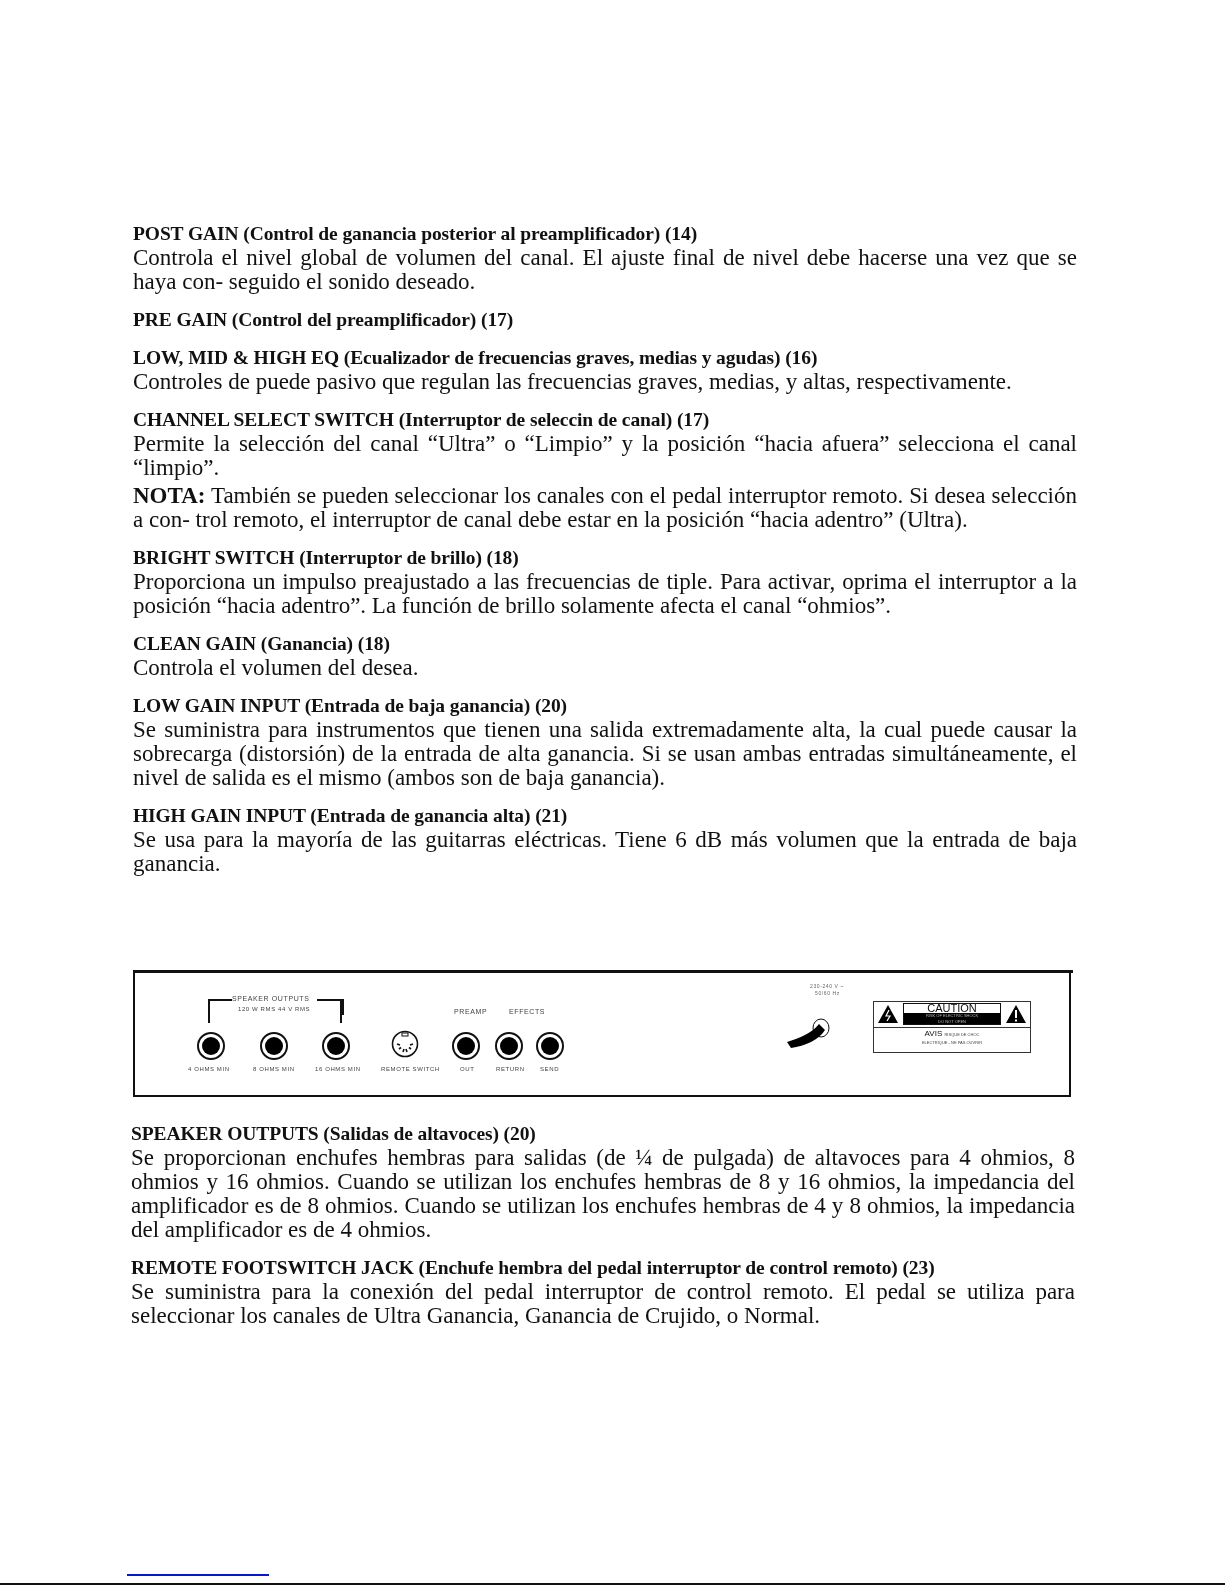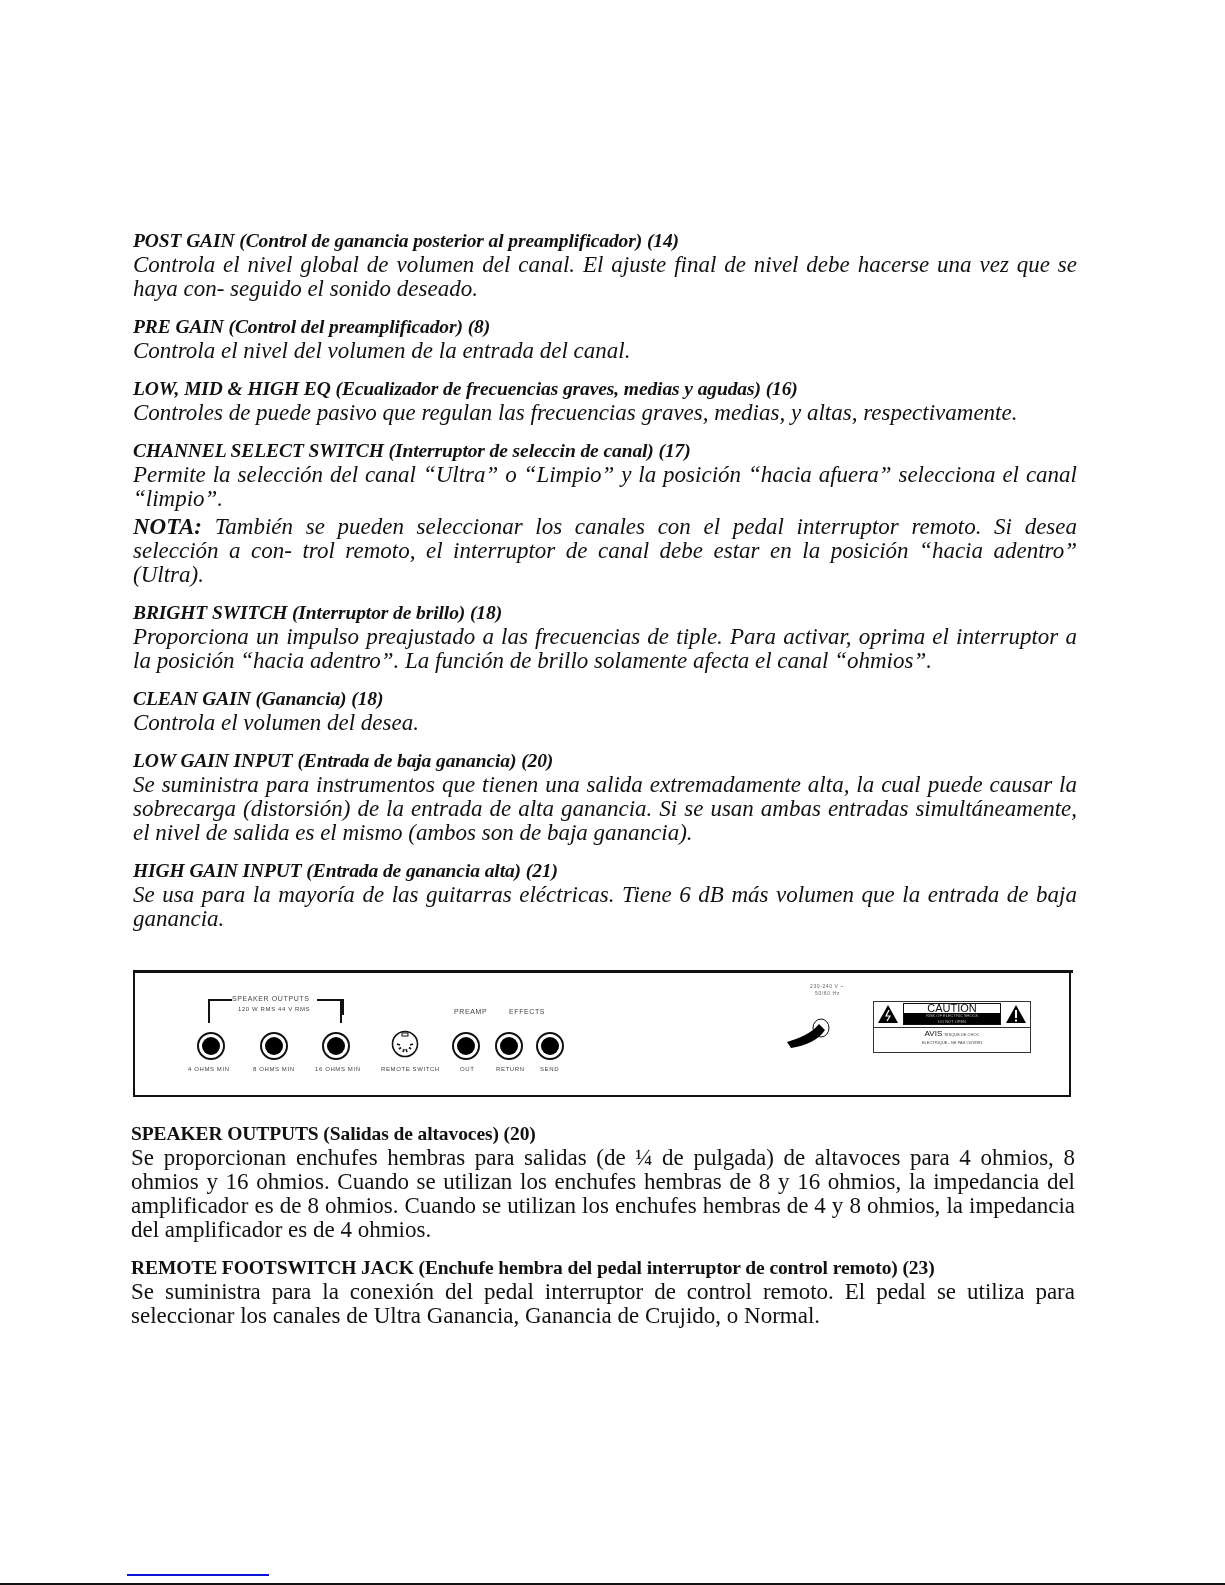--- a/index.html
+++ b/index.html
@@ -53,29 +53,28 @@
     .bottom-rule {
       position: absolute; left: 0; top: 1583px; width: 1225px; height: 2px; background: #111;
     }
     .blue-link {
       position: absolute; left: 127px; top: 1574px; width: 142px; height: 2px; background: #0a14d6;
     }
   </style>
 </head>
 <body>
 
-<div class="col" style="top:229px;font-style:italic;">
+<div class="col" style="top:222px;">
   <div class="section">
     <p class="h">POST GAIN (Control de ganancia posterior al preamplificador) (14)</p>
     <p class="p">Controla el nivel global de volumen del canal. El ajuste final de nivel debe hacerse una vez que se haya con- seguido el sonido deseado.</p>
   </div>
   <div class="gap"></div>
   <div class="section">
-    <p class="h">PRE GAIN (Control del preamplificador) (8)</p>
-    <p class="p">Controla el nivel del volumen de la entrada del canal.</p>
+    <p class="h">PRE GAIN (Control del preamplificador) (17)</p>
   </div>
   <div class="gap"></div>
   <div class="section">
     <p class="h">LOW, MID &amp; HIGH EQ (Ecualizador de frecuencias graves, medias y agudas) (16)</p>
     <p class="p">Controles de puede pasivo que regulan las frecuencias graves, medias, y altas, respectivamente.</p>
   </div>
   <div class="gap"></div>
   <div class="section">
     <p class="h">CHANNEL SELECT SWITCH (Interruptor de seleccin de canal) (17)</p>
     <p class="p">Permite la selección del canal “Ultra” o “Limpio” y la posición “hacia afuera” selecciona el canal “limpio”.</p>

